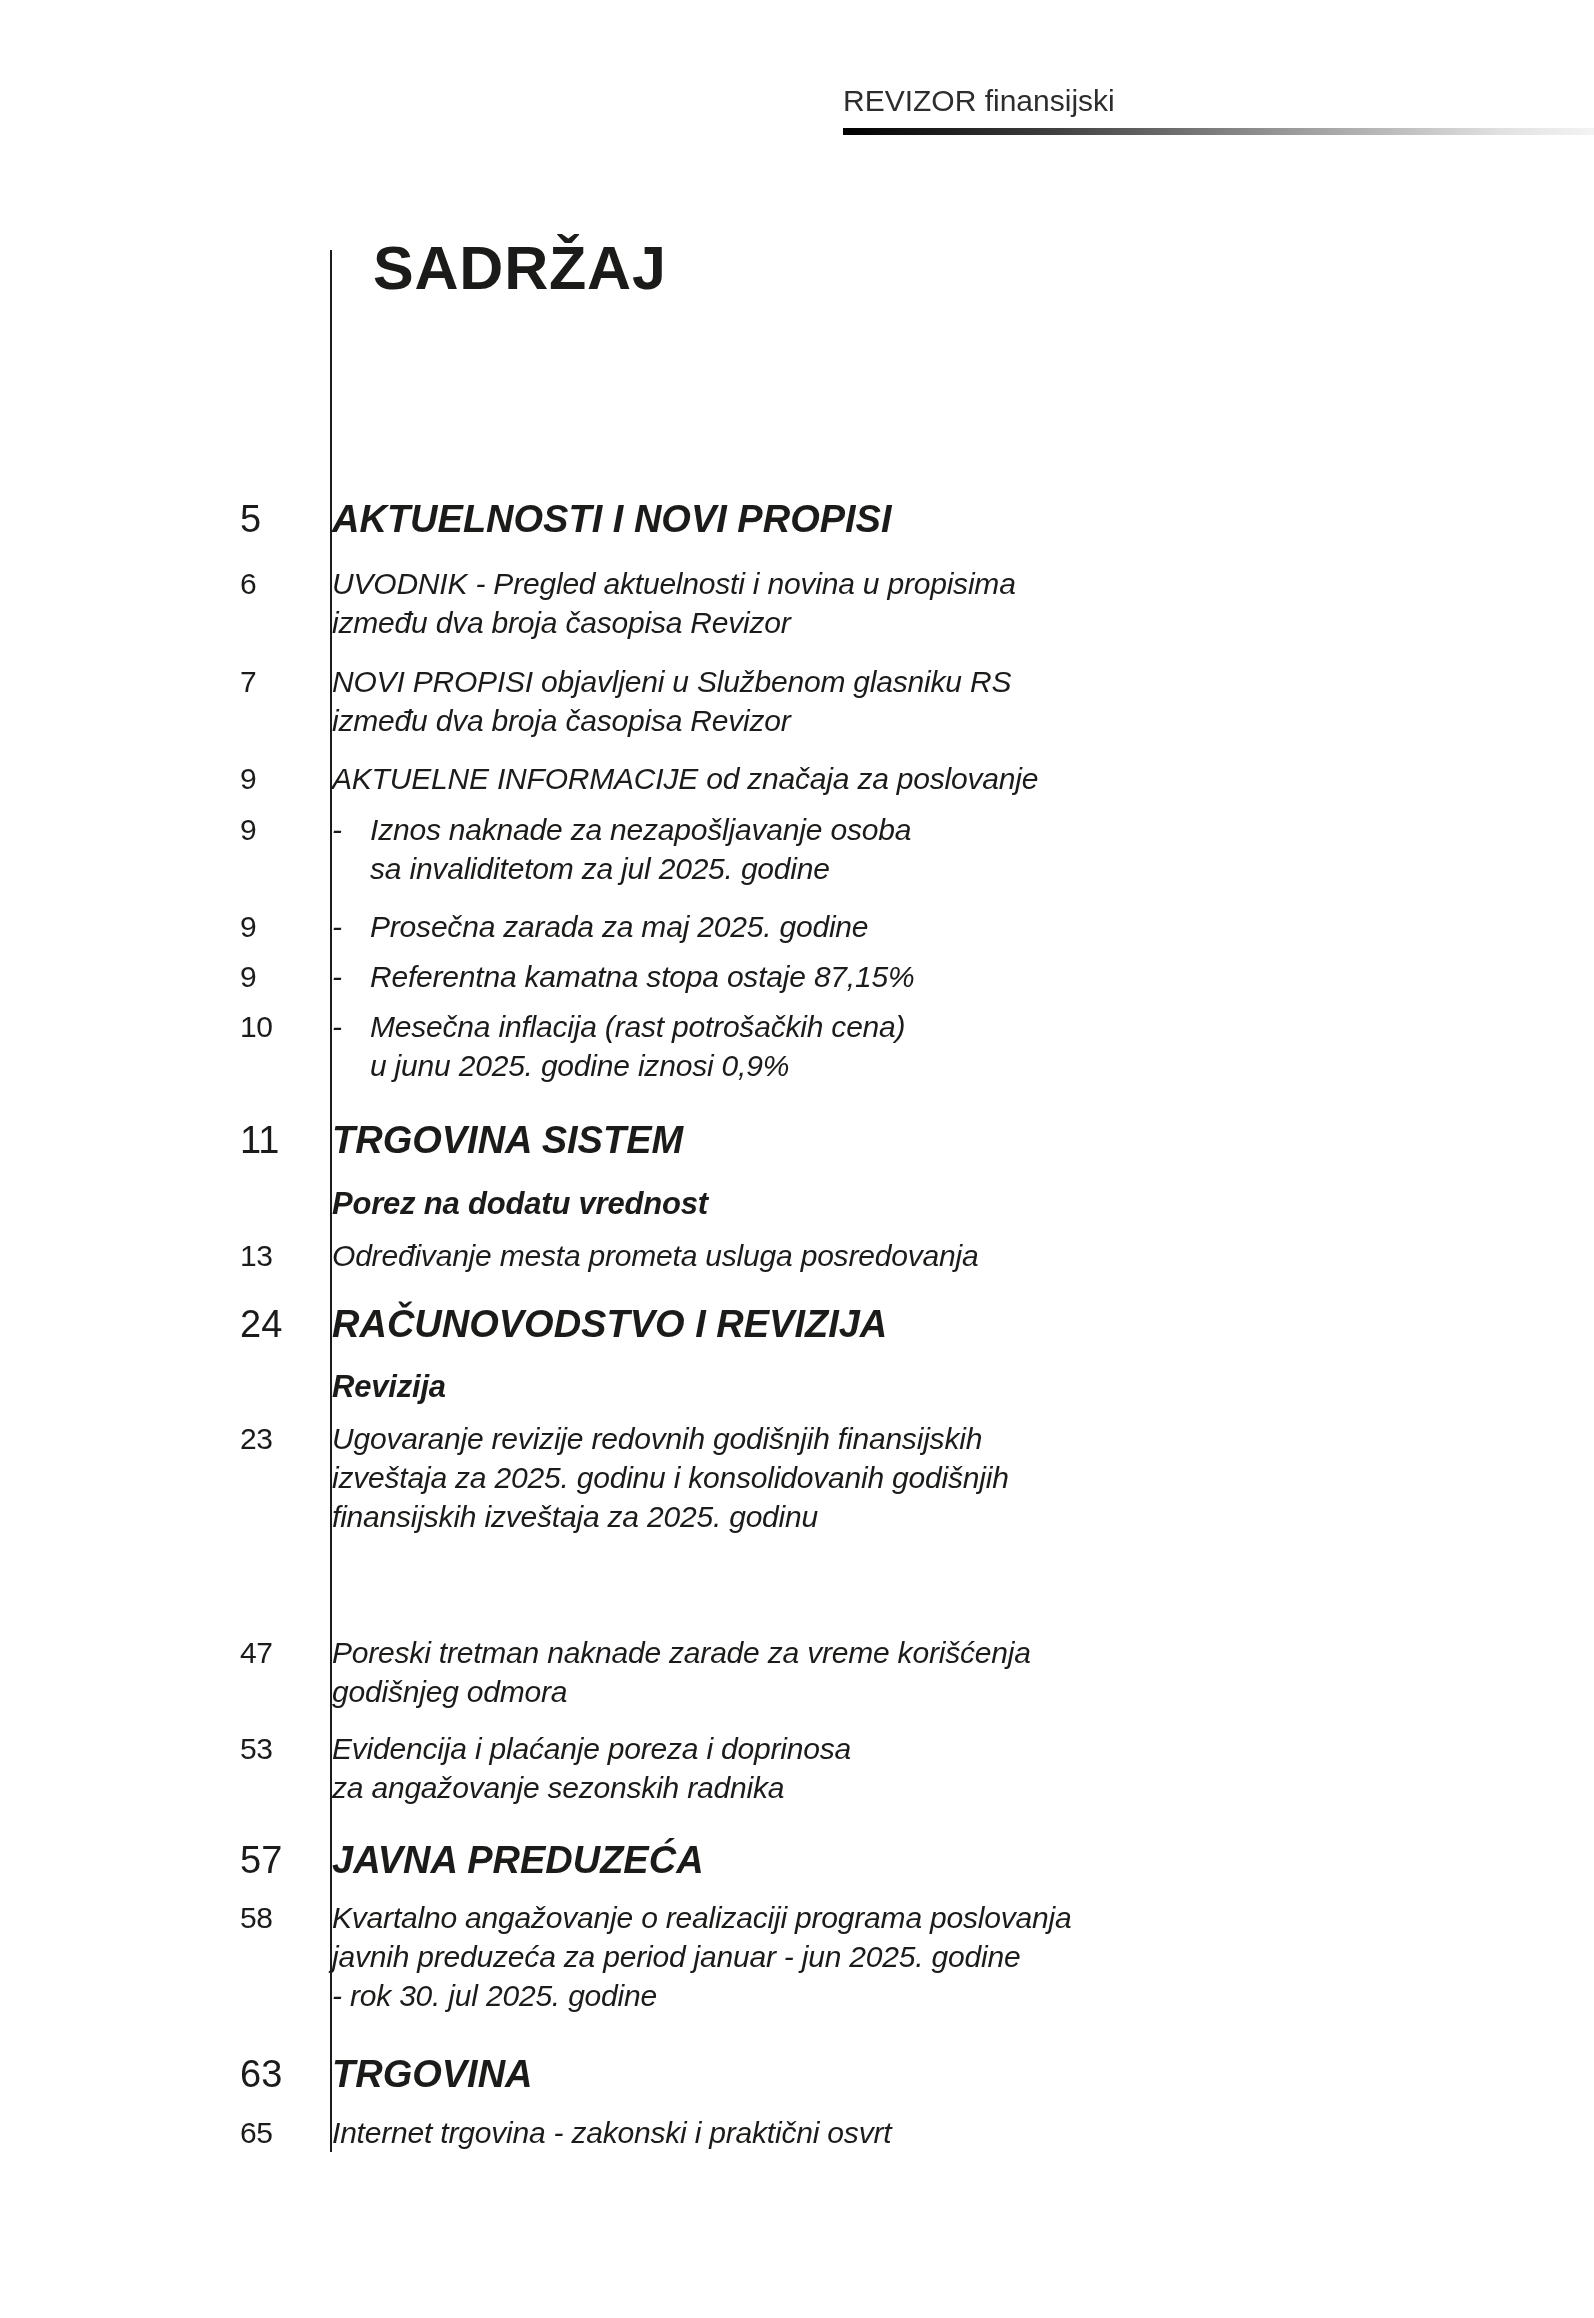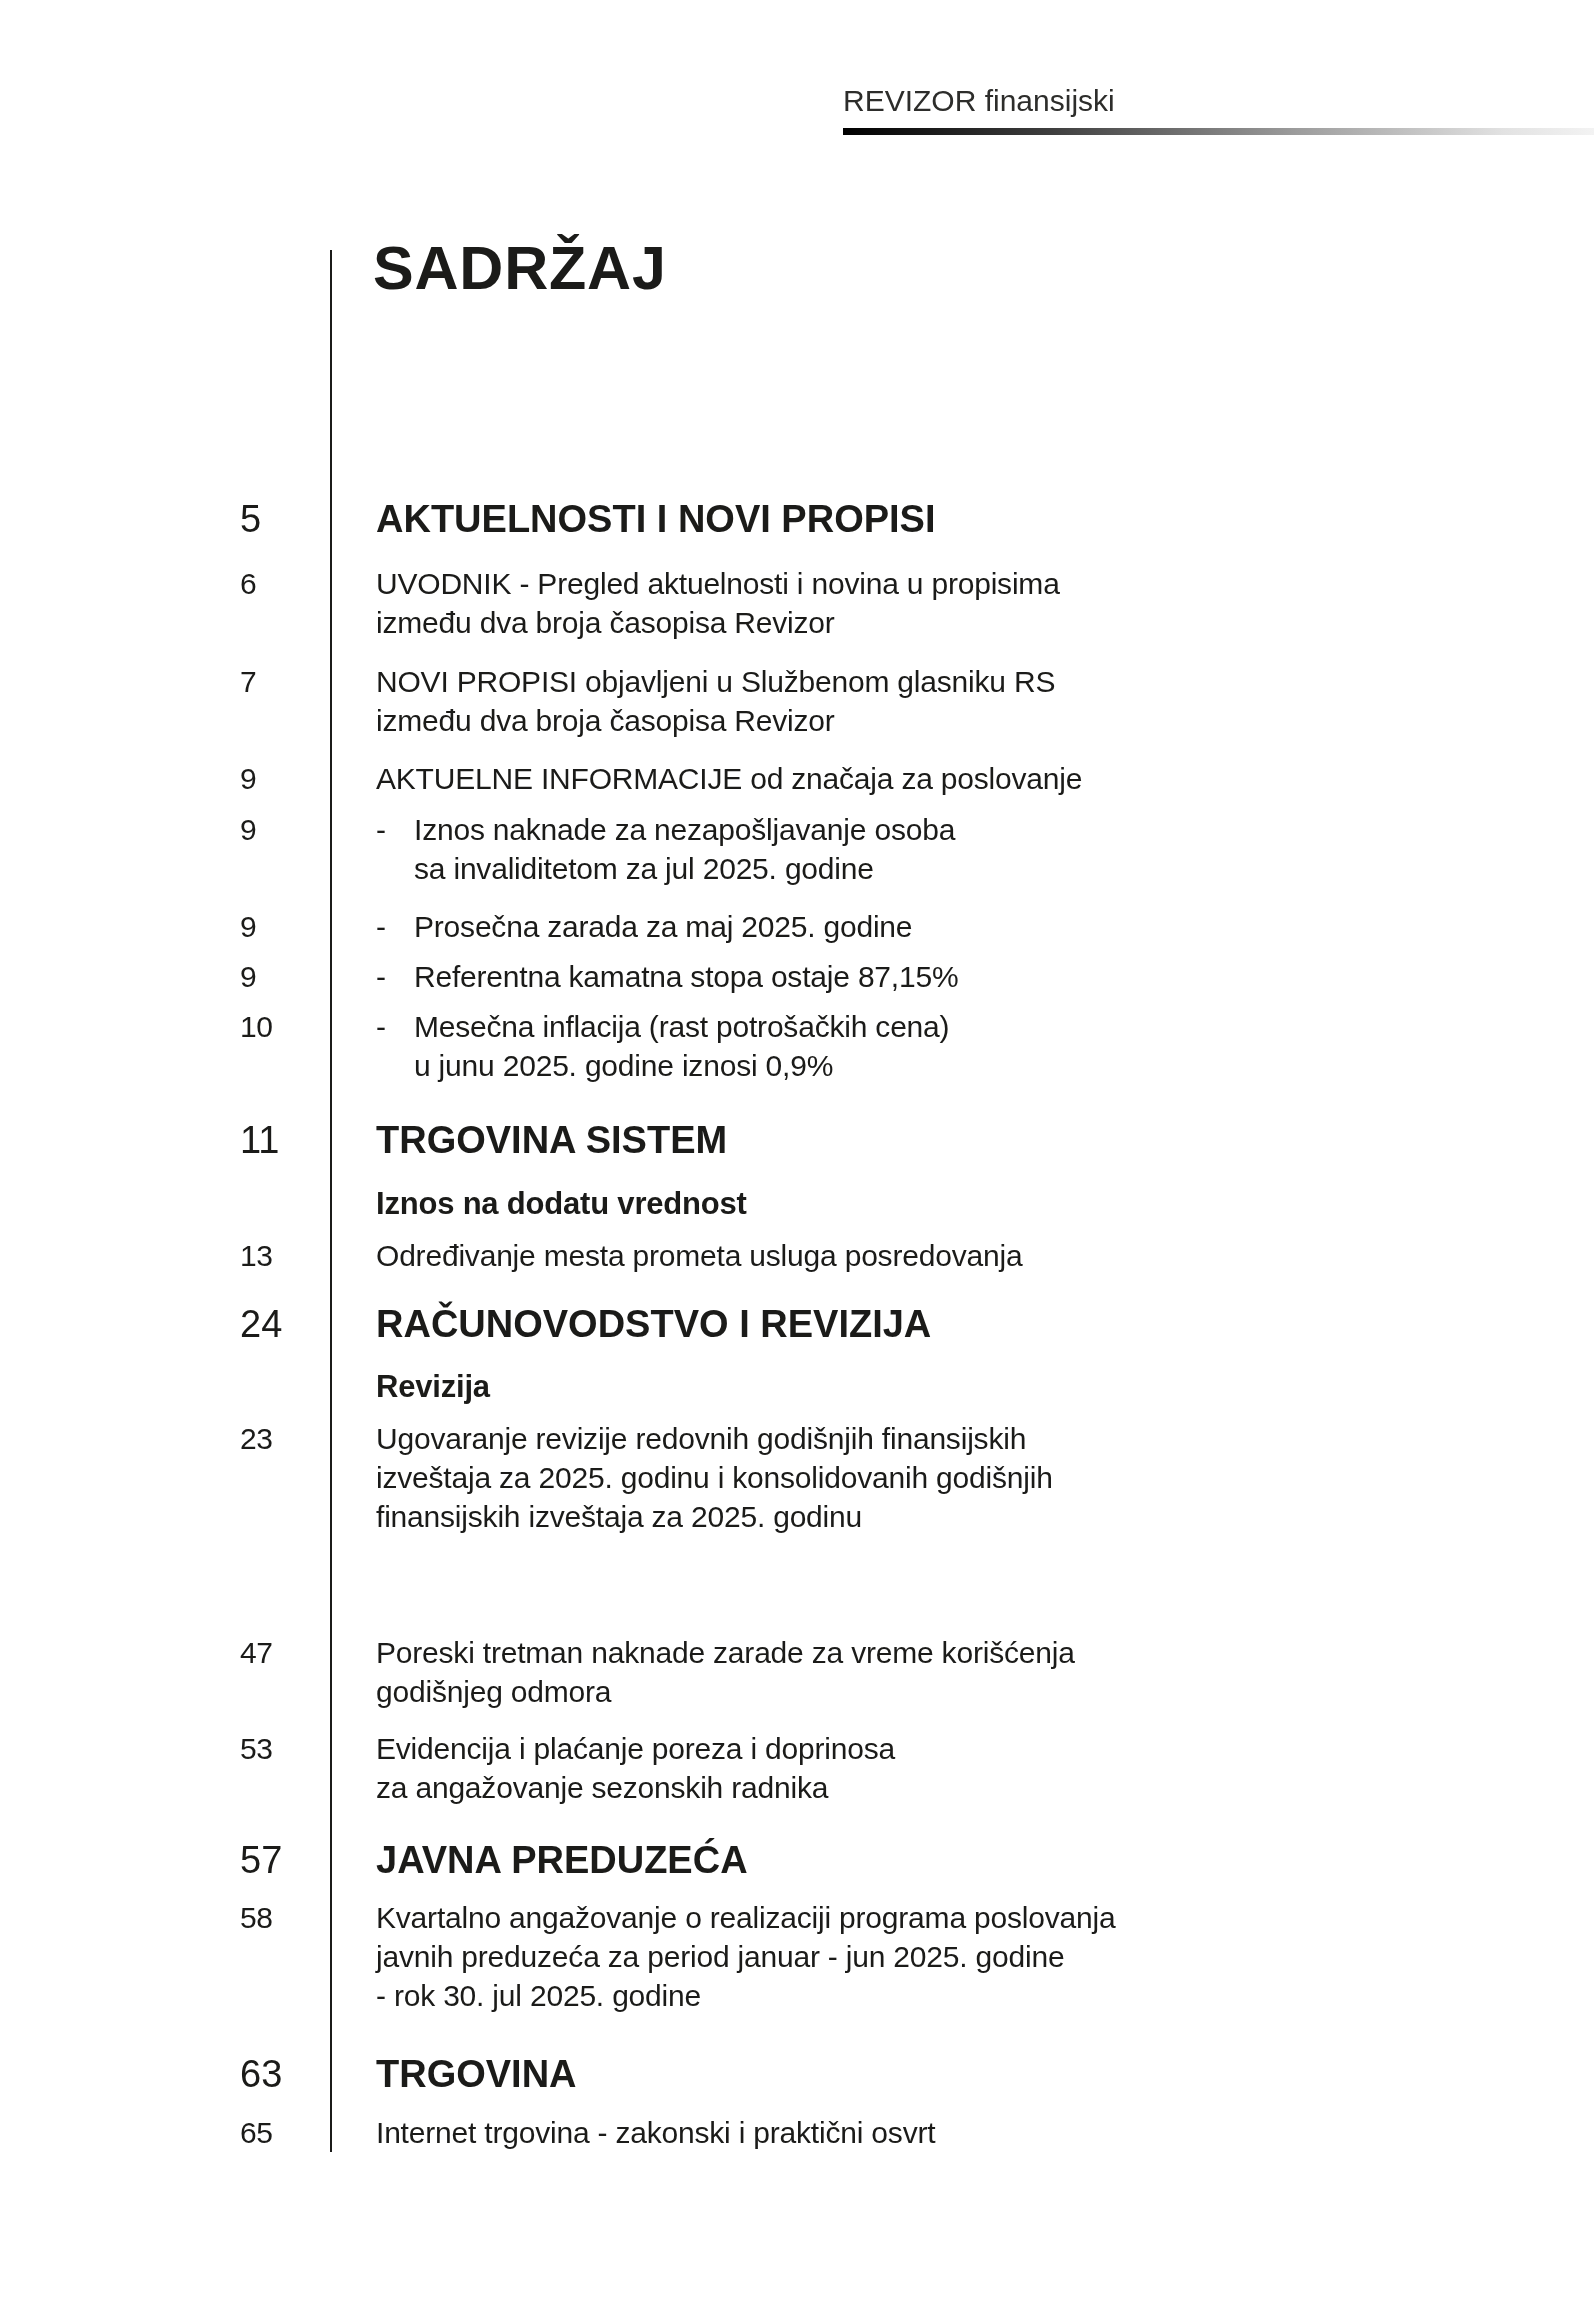--- a/index.html
+++ b/index.html
@@ -42,23 +42,23 @@
   .entry {
     position:absolute; left:240px; width:1276px;
     display:flex; align-items:flex-start;
   }
   .entry .num {
     flex:0 0 92px;
     font-size:30px; line-height:39px;
     letter-spacing:-0.4px;
   }
   .entry .body {
-    padding-left:44px;
     font-size:30px; line-height:39px;
     letter-spacing:-0.2px;
+    font-style:italic;
   }
   .line { white-space:nowrap; }
   .line.first { display:flex; }
   .dash { flex:0 0 38px; }
   .line.cont { padding-left:38px; }
 
   .entry.section .num { font-size:38px; line-height:46px; letter-spacing:0; }
   .entry.section .body { font-size:38px; line-height:46px; font-weight:600; letter-spacing:0; }
 
   .entry.subheading .body { font-weight:700; font-size:31px; }
@@ -150,21 +150,21 @@
   <div class="entry section" style="top:1117px">
     <div class="num">11</div>
     <div class="body">
       <div class="line">TRGOVINA SISTEM</div>
     </div>
   </div>
 
   <div class="entry subheading" style="top:1184px">
     <div class="num"></div>
     <div class="body">
-      <div class="line">Iznos na dodatu vrednost</div>
+      <div class="line">Porez na dodatu vrednost</div>
     </div>
   </div>
 
   <div class="entry" style="top:1236px">
     <div class="num">13</div>
     <div class="body">
       <div class="line">Određivanje mesta prometa usluga posredovanja</div>
     </div>
   </div>
 

